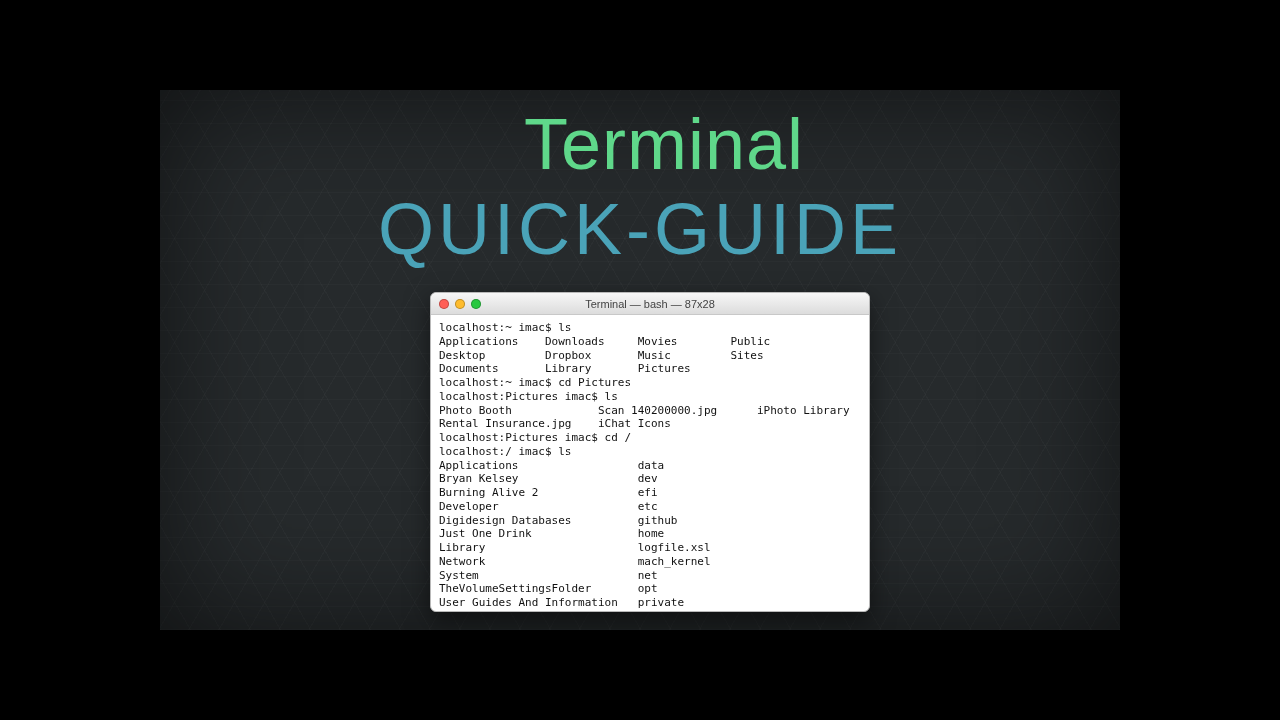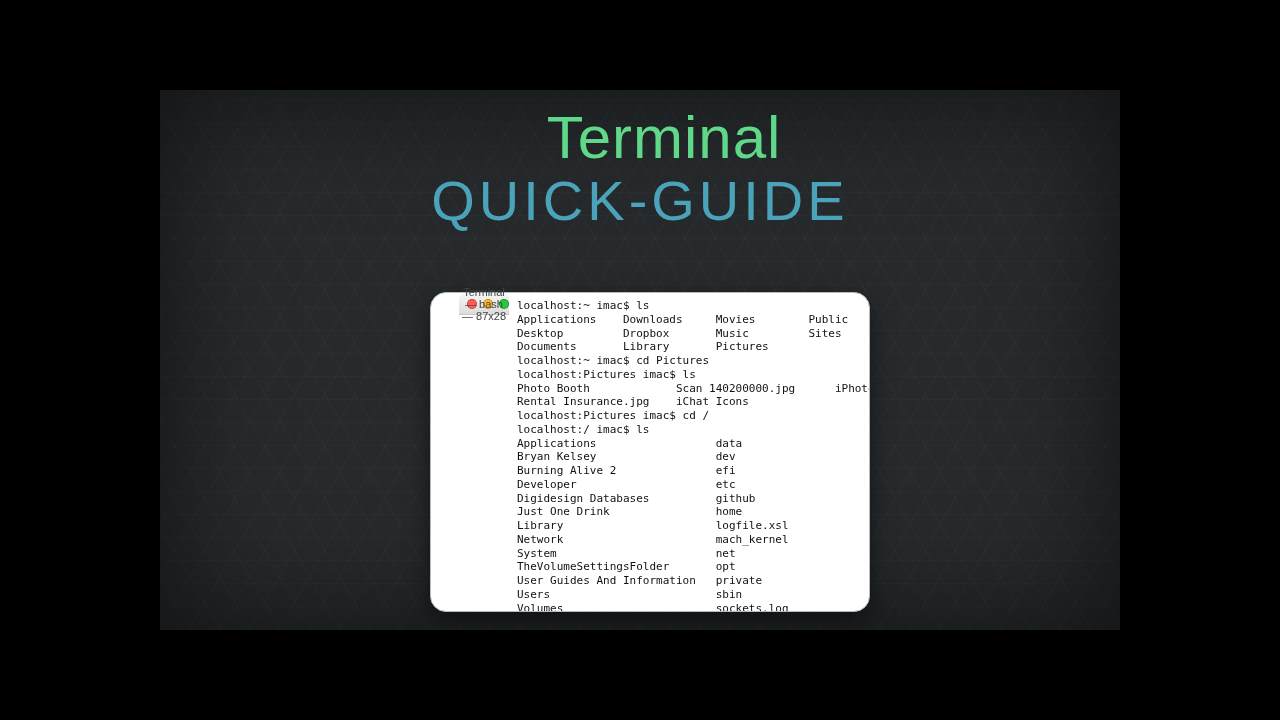--- a/index.html
+++ b/index.html
@@ -28,50 +28,49 @@
     }
     .headline {
       position: absolute;
       top: 18px;
       left: 0;
       width: 100%;
       text-align: center;
       pointer-events: none;
     }
     .headline .t1 {
-      font-size: 60px;
+      font-size: 72px;
       font-weight: 200;
       letter-spacing: 1px;
       color: #5fd88a;
       line-height: 1;
       margin-left: 48px;
     }
     .headline .t2 {
-      font-size: 56px;
+      font-size: 72px;
       font-weight: 200;
       letter-spacing: 4px;
       color: #4aa3b8;
       line-height: 1.15;
-      margin-top: 1px;
+      margin-top: 8px;
     }
 
     
     .term {
       position: absolute;
       left: 270px;
       top: 202px;
       width: 440px;
       height: 320px;
       background: #fff;
       border: 1px solid #b9b9b9;
-      border-radius: 16px;
+      border-radius: 6px;
       box-shadow: 0 8px 24px rgba(0,0,0,0.5);
       display: flex;
-      flex-direction: row;
-      padding-left: 28px;
+      flex-direction: column;
     }
     .term-titlebar {
       height: 22px;
       flex: 0 0 22px;
       background: linear-gradient(#f7f7f7, #dcdcdc);
       border-bottom: 1px solid #c8c8c8;
       border-radius: 6px 6px 0 0;
       display: flex;
       align-items: center;
       position: relative;

